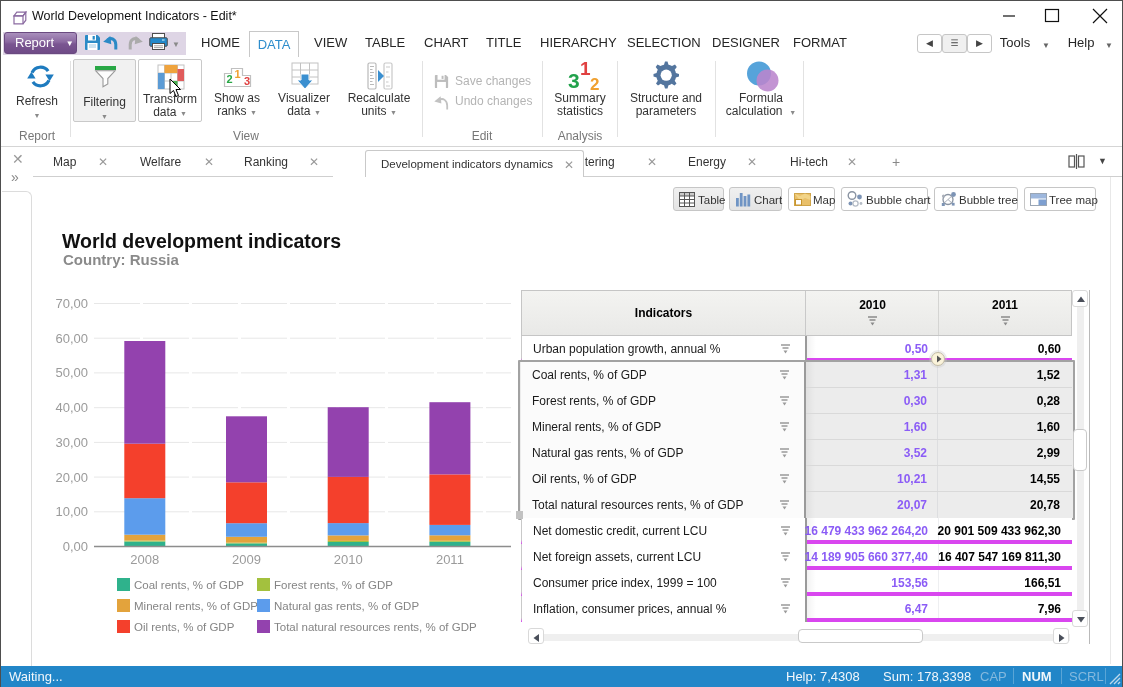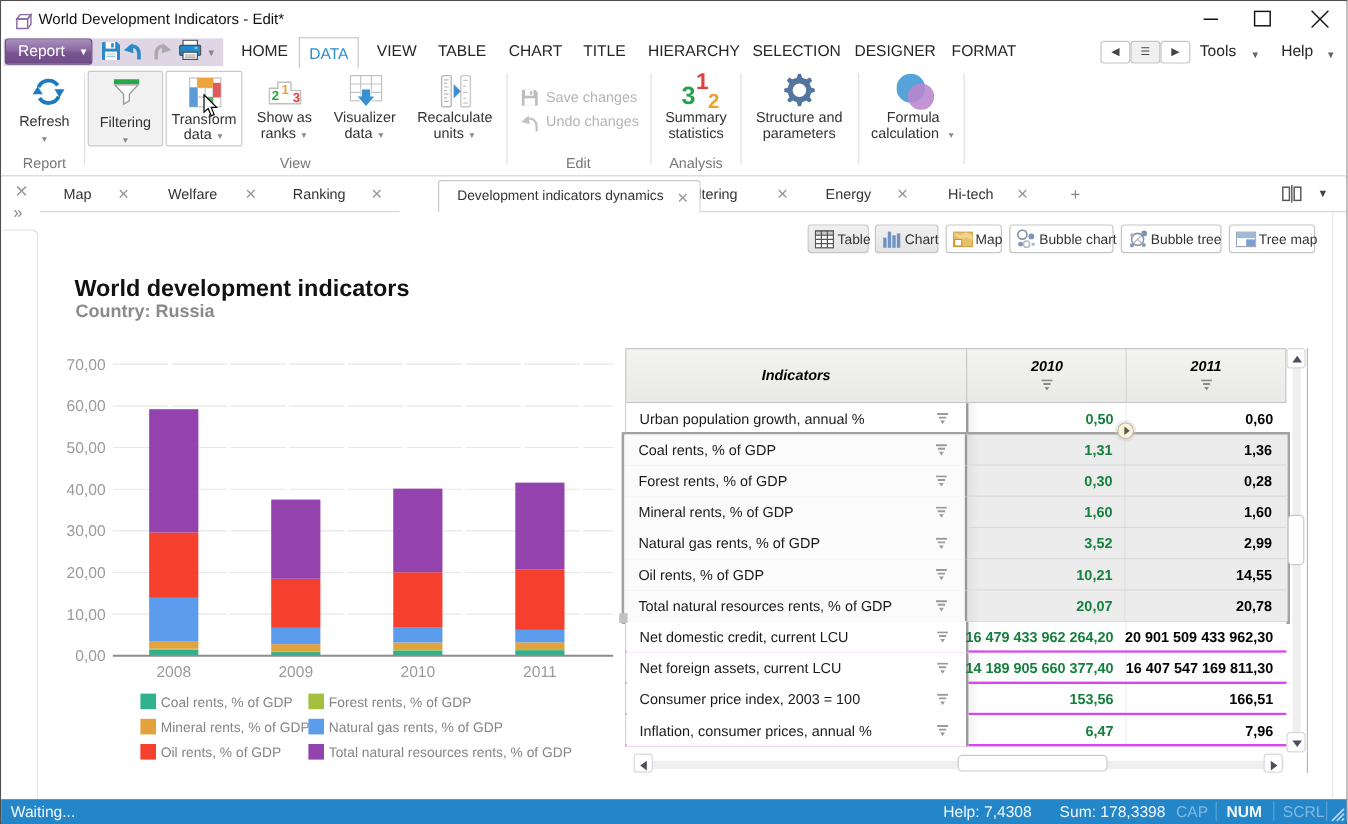--- a/index.html
+++ b/index.html
@@ -42,24 +42,24 @@
 .viewbtn.on { background:linear-gradient(#f0f0f0,#e4e4e4); }
 .viewbtn svg { position:absolute; left:5px; top:3px; }
 .viewbtn span { position:absolute; left:24px; top:5.5px; white-space:nowrap; font-size:11.5px; }
 #rtitle { position:absolute; left:61px; top:52.5px; font-size:19.5px; font-weight:bold; color:#111; }
 #rsub { position:absolute; left:62px; top:74px; font-size:15px; font-weight:bold; color:#8a8a8a; }
 
 .leg { position:absolute; font-size:11.5px; color:#858585; }
 .leg i { display:inline-block; width:13px; height:13px; margin-right:4px; vertical-align:-2px; }
 
 #tbl { position:absolute; left:520px; top:113px; width:569px; height:532px; }
-#thead { position:absolute; left:0; top:0; width:551px; height:46px; background:linear-gradient(#f3f3f1,#e9e9e7); border:1px solid #c5c5c5;font-style:italic; }
-.trow { position:absolute; left:0; width:551px; height:26px; border-bottom:2px solid #d946ef; background:#fff; }
+#thead { position:absolute; left:0; top:0; width:551px; height:46px; background:linear-gradient(#f3f3f1,#e9e9e7); border:1px solid #c5c5c5; }
+.trow { position:absolute; left:0; width:551px; height:26px; border-bottom:4px solid #d946ef; background:#fff; }
 .trow .lab { position:absolute; left:11px; top:6px; font-size:12px; color:#1a1a1a; white-space:nowrap; }
-.trow .v1 { position:absolute; left:284px; width:122px; top:6px; font-size:12px; font-weight:bold; color:#15803d; text-align:right; }
+.trow .v1 { position:absolute; left:284px; width:122px; top:6px; font-size:12px; font-weight:bold; color:#8b5cf6; text-align:right; }
 .trow .v2 { position:absolute; left:417px; width:122px; top:6px; font-size:12px; font-weight:bold; color:#000; text-align:right; }
 .funnel { position:absolute; left:258px; top:8px; }
 .fcell { position:absolute; left:0; top:0; width:285px; height:26px; background:#fff; border-right:2px solid #9a9a9a; }
 .trow::before { content:""; position:absolute; left:416px; top:0; width:1px; height:100%; background:rgba(120,130,150,0.13); }
 .trow::after { content:""; position:absolute; left:285px; top:0; width:9px; height:100%; background:linear-gradient(90deg, rgba(0,0,0,0.05), rgba(0,0,0,0)); }
 .brow { background:transparent !important; border-bottom:1px solid #d9d9d9 !important; }
 .brow .fcell { background:#fbfbfb; height:26px; }
 
 .sbtn { position:absolute; width:16px; height:17px; background:#fff; border:1px solid #d9d9d9; border-radius:3px; }
 .sbtn svg { position:absolute; left:3px; top:4px; }
@@ -454,21 +454,21 @@
 
       <div class="abs" style="left:-3px;top:70px;width:557px;height:160px;border:2px solid #a2a2a2;background:#ececec;border-radius:1px"></div>
       <div class="trow brow" style="top:72px">
         <div class="fcell"></div>
           <div class="lab">Coal rents, % of GDP</div>
         <svg class="funnel" width="11" height="10" viewBox="0 0 11 10">
             <path d="M1 1 H10 M2.5 4 H8.5" stroke="#9a9a9a" stroke-width="1.6"></path>
             <path d="M3.5 6.5 H7.5 L5.5 9.5 Z" fill="#9a9a9a"></path>
           </svg>
         <div class="v1">1,31</div>
-          <div class="v2">1,36</div>
+          <div class="v2">1,52</div>
       </div>
       <div class="trow brow" style="top:98px">
         <div class="fcell"></div>
           <div class="lab">Forest rents, % of GDP</div>
         <svg class="funnel" width="11" height="10" viewBox="0 0 11 10">
             <path d="M1 1 H10 M2.5 4 H8.5" stroke="#9a9a9a" stroke-width="1.6"></path>
             <path d="M3.5 6.5 H7.5 L5.5 9.5 Z" fill="#9a9a9a"></path>
           </svg>
         <div class="v1">0,30</div>
           <div class="v2">0,28</div>
@@ -528,21 +528,21 @@
           <div class="lab">Net foreign assets, current LCU</div>
         <svg class="funnel" width="11" height="10" viewBox="0 0 11 10">
             <path d="M1 1 H10 M2.5 4 H8.5" stroke="#9a9a9a" stroke-width="1.6"></path>
             <path d="M3.5 6.5 H7.5 L5.5 9.5 Z" fill="#9a9a9a"></path>
           </svg>
         <div class="v1" style="left:264px;width:142px">14 189 905 660 377,40</div>
           <div class="v2" style="left:397px;width:142px">16 407 547 169 811,30</div>
       </div>
       <div class="trow" style="top:280px;border-left:1px solid #c9c9c9">
         <div class="fcell"></div>
-          <div class="lab">Consumer price index, 2003 = 100</div>
+          <div class="lab">Consumer price index, 1999 = 100</div>
         <svg class="funnel" width="11" height="10" viewBox="0 0 11 10">
             <path d="M1 1 H10 M2.5 4 H8.5" stroke="#9a9a9a" stroke-width="1.6"></path>
             <path d="M3.5 6.5 H7.5 L5.5 9.5 Z" fill="#9a9a9a"></path>
           </svg>
         <div class="v1">153,56</div>
           <div class="v2">166,51</div>
       </div>
       <div class="trow" style="top:306px;border-left:1px solid #c9c9c9">
         <div class="fcell"></div>
           <div class="lab">Inflation, consumer prices, annual %</div>

